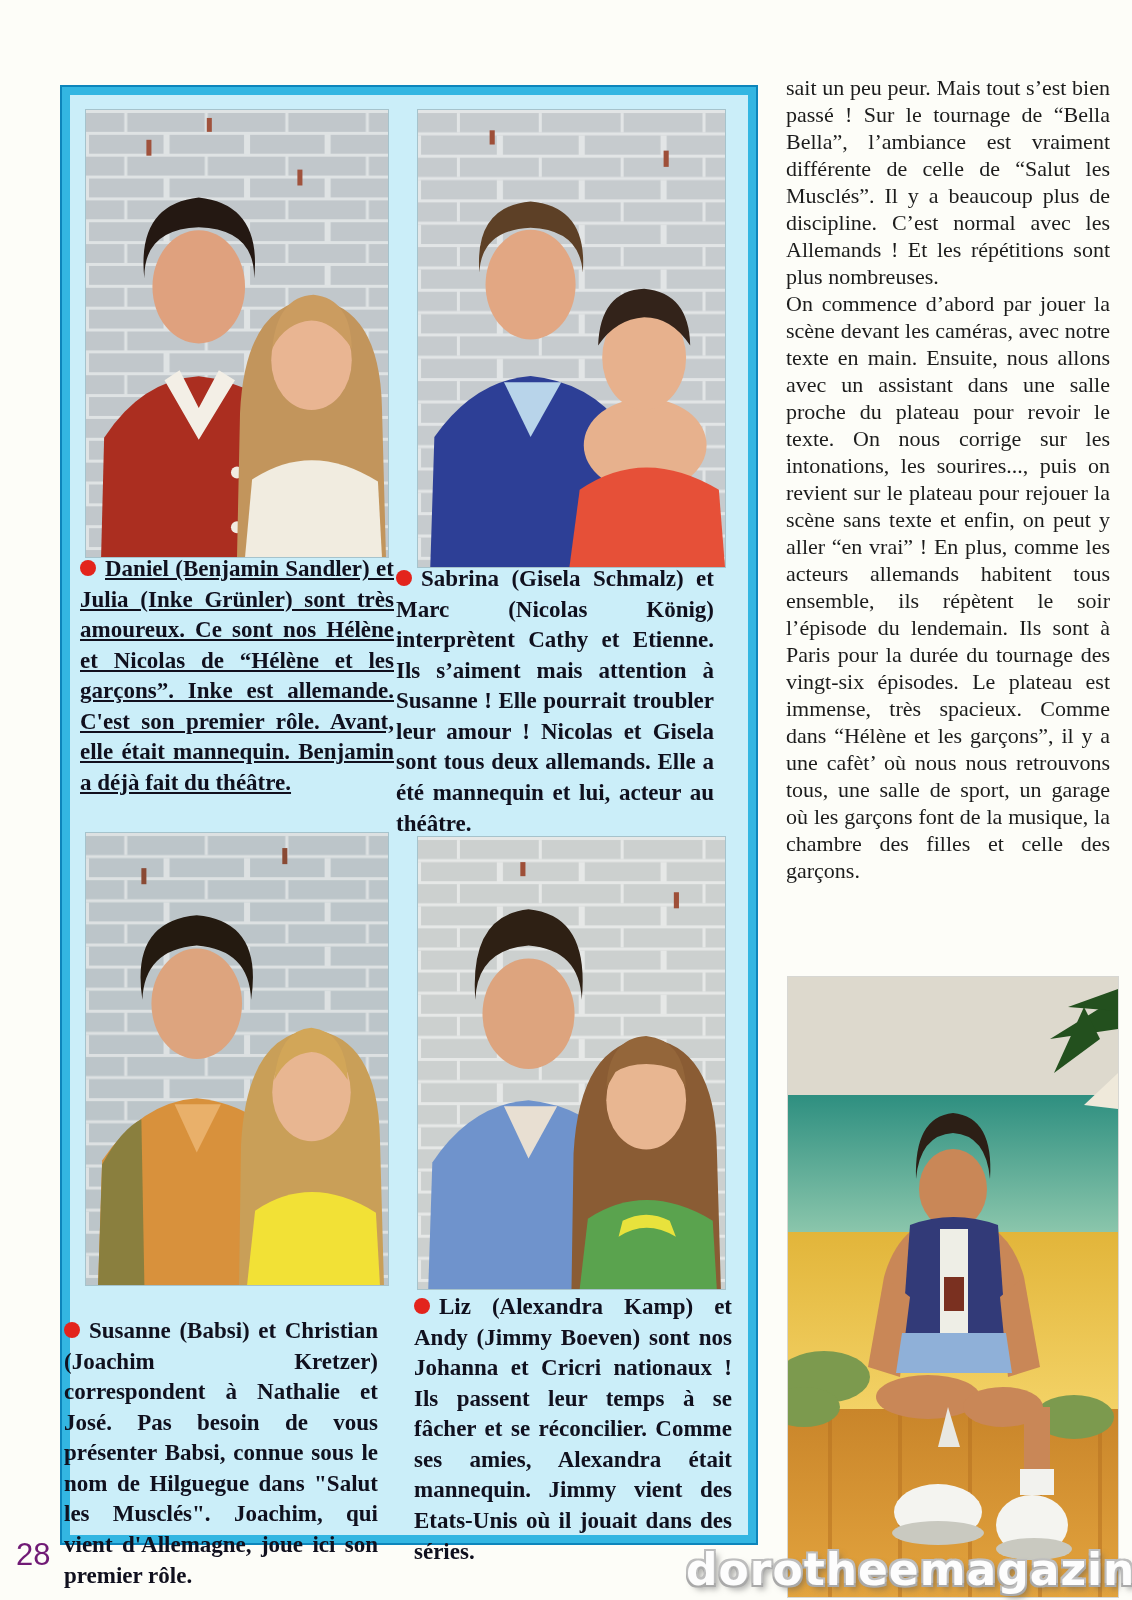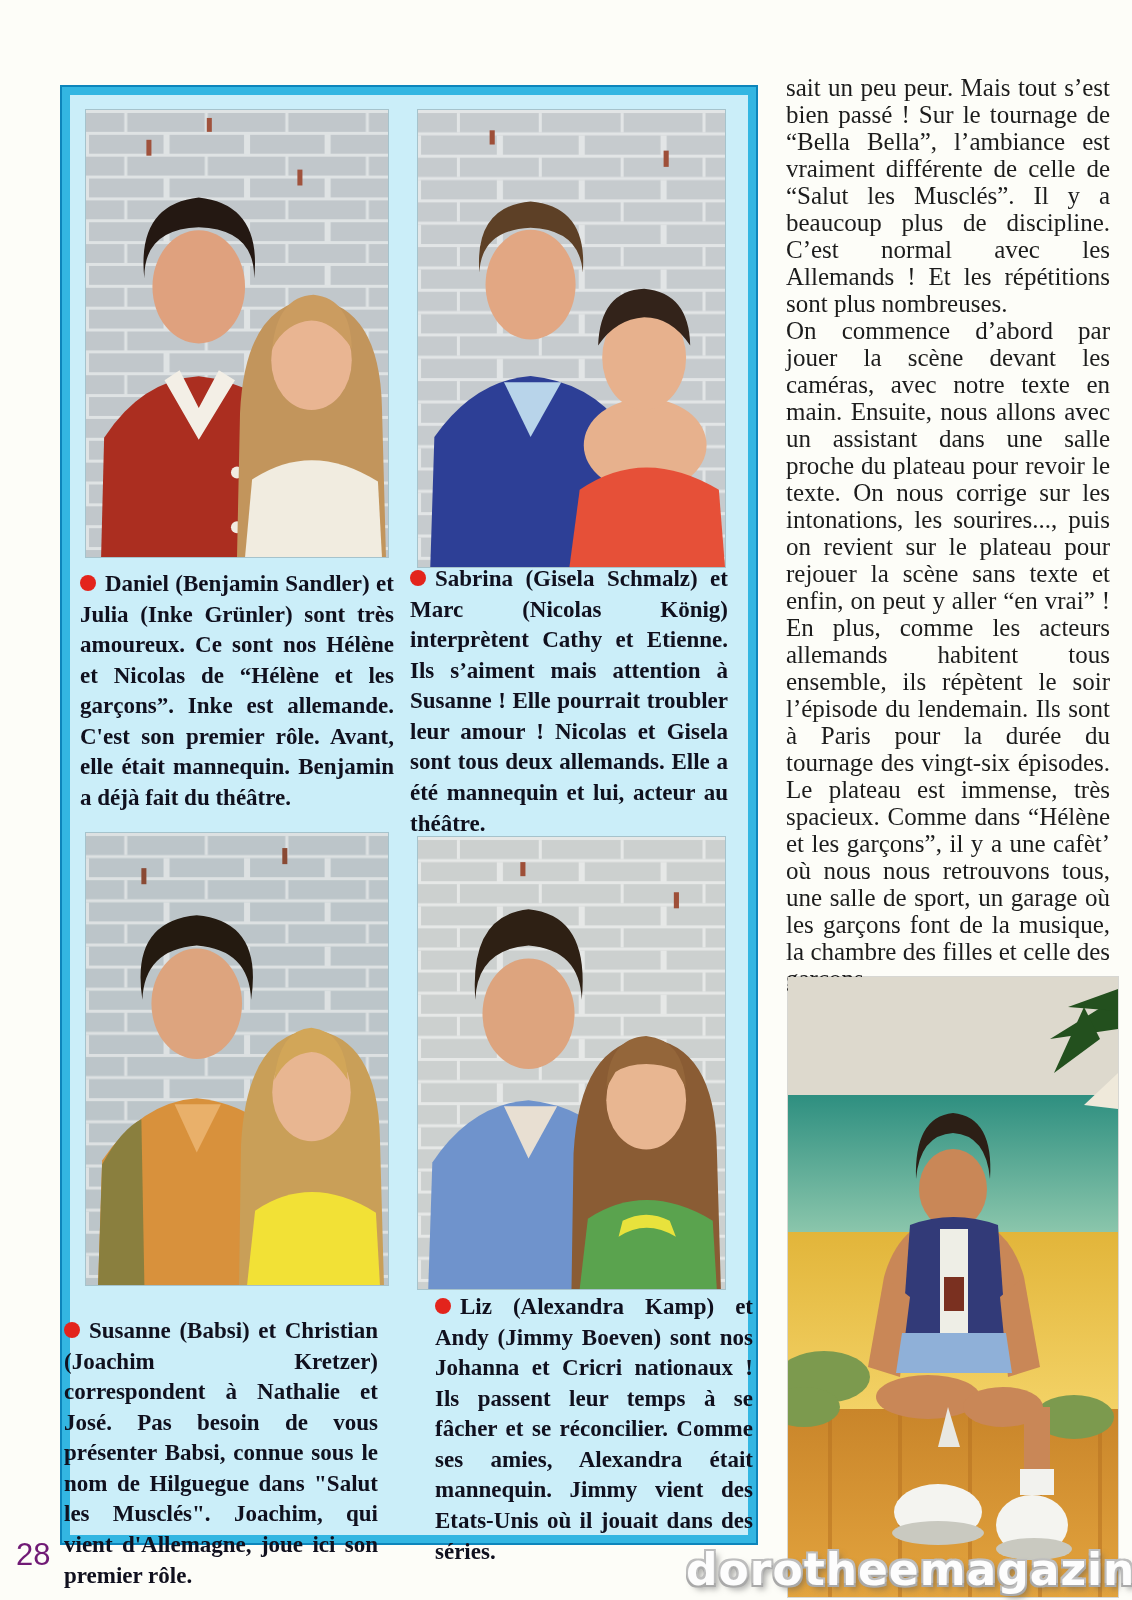--- a/index.html
+++ b/index.html
@@ -21,33 +21,33 @@
   .photo1 { left:86px;  top:110px; width:302px; height:447px; }
   .photo2 { left:418px; top:110px; width:307px; height:457px; }
   .photo3 { left:86px;  top:833px; width:302px; height:452px; }
   .photo4 { left:418px; top:837px; width:307px; height:452px; }
   .caption {
     position:absolute;
     font-family:"Liberation Serif", serif;
     font-weight:bold; font-size:23px; line-height:1.33;
     color:#10101e; text-align:justify;
   }
-  .caption1 { left:80px;  top:569px;  width:314px; }
-  .caption2 { left:410px; top:564px;  width:318px; }
+  .caption1 { left:80px;  top:554px;  width:314px;text-decoration:underline; }
+  .caption2 { left:396px; top:564px;  width:318px; }
   .caption3 { left:64px;  top:1289px; width:314px;margin-top:27px; }
-  .caption4 { left:414px; top:1292px; width:318px;margin-left:21px; }
+  .caption4 { left:414px; top:1292px; width:318px; }
   .bullet {
     display:inline-block; width:16px; height:16px; border-radius:50%;
     background:#e3241c; margin-right:9px; vertical-align:baseline;
   }
   
   .article {
     position:absolute; left:786px; top:74px; width:324px;
     font-family:"Liberation Serif", serif;
-    font-size:25px; line-height:27px; color:#1c1c1c;
+    font-size:22px; line-height:27px; color:#1c1c1c;
     text-align:justify;
   }
   .article p { margin:0; }
   
   .beach { position:absolute; left:788px; top:977px; width:330px; height:620px;
            box-shadow:0 0 0 1px rgba(0,0,0,.15); }
   .beach svg { display:block; width:100%; height:100%; }
   
   .watermark {
     position:absolute; left:686px; top:1544px; white-space:nowrap;

